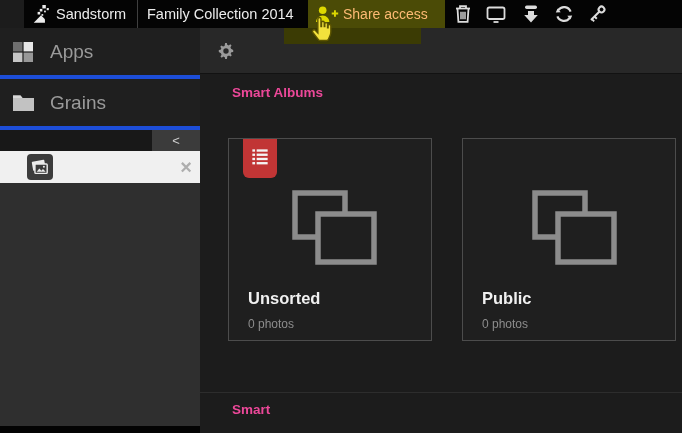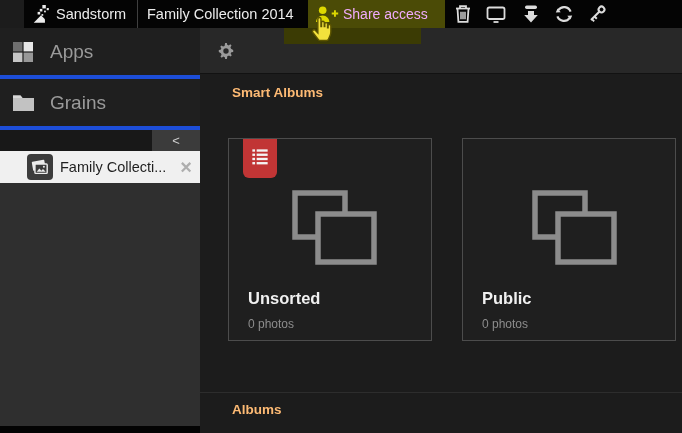--- a/index.html
+++ b/index.html
@@ -7,21 +7,21 @@
   body { font-family:"Liberation Sans", sans-serif; }
   #screen{ position:relative; width:682px; height:433px; overflow:hidden; background:#1c1c1c; }
 
   
   .topbar{ position:absolute; left:0; top:0; width:682px; height:28px; background:#040404; z-index:30;margin-left:24px; }
   .brand{ position:absolute; left:8px; top:0; height:28px; display:flex; align-items:center; gap:5px; cursor:pointer; }
   .brand-name{ color:#ececec; font-size:14.5px; }
   .tb-vdiv{ position:absolute; left:113px; top:0; width:1px; height:28px; background:#3f3f3f; }
   .grain-title{ position:absolute; left:123px; top:0; height:28px; line-height:28px; color:#ececec; font-size:14.5px; }
   .share-btn{ position:absolute; left:284px; top:0; width:137px; height:28px; background:#4b4b06; display:flex; align-items:center; gap:4px; padding-left:6px; border:none; cursor:pointer; }
-  .share-label{ color:#f0abfc; font-size:14px; white-space:nowrap; }
+  .share-label{ color:#fdba74; font-size:14px; white-space:nowrap; }
   .share-spill{ position:absolute; left:284px; top:28px; width:137px; height:16px; background:#3b3b04; z-index:25; }
   .tool-btn{ position:absolute; top:3px; width:22px; height:22px; background:none; border:none; padding:0; cursor:pointer; }
   .tool-trash{ left:428px; } .tool-monitor{ left:461px; } .tool-download{ left:496px; }
   .tool-refresh{ left:529px; } .tool-key{ left:562px; }
 
   
   .cursor{ position:absolute; left:309px; top:15px; z-index:50; pointer-events:none; }
 
   
   .sidebar{ position:absolute; left:0; top:28px; width:200px; height:405px; background:#2f2f2f; z-index:10; }
@@ -33,21 +33,21 @@
   .open-grain{ position:relative; height:32px; background:#f0f0f0; display:flex; align-items:center; cursor:pointer; }
   .grain-app-icon{ margin-left:27px; width:26px; height:26px; background:#3c3c3c; border-radius:4px; display:flex; align-items:center; justify-content:center; }
   .open-grain-label{ margin-left:7px; color:#1f1f1f; font-size:14.5px; white-space:nowrap; overflow:hidden; max-width:118px; }
   .grain-close{ position:absolute; right:8px; top:0; height:32px; line-height:30px; color:#aeaeae; font-size:20px; font-weight:bold; background:none; border:none; cursor:pointer; }
   .sidebar-bottom{ position:absolute; left:0; bottom:0; width:200px; height:7px; background:#030303; }
 
   
   .main{ position:absolute; left:200px; top:28px; width:482px; height:405px; background:#1c1c1c; }
   .gear-strip{ position:absolute; left:0; top:0; width:482px; height:46px; background:#282828; border-bottom:1px solid #121212; }
   .gear-btn{ position:absolute; left:17px; top:14px; width:18px; height:18px; background:none; border:none; padding:0; cursor:pointer; }
-  .section-title{ position:absolute; color:#fdba74; font-size:13.5px; font-weight:bold; }
+  .section-title{ position:absolute; color:#ec4899; font-size:13.5px; font-weight:bold; }
   .title-smart{ left:32px; top:57px; }
   .title-albums{ left:32px; top:374px; }
   .albums-divider{ position:absolute; left:0; top:364px; width:482px; height:1px; background:#2d2d2d; }
 
   .album-card{ position:absolute; top:110px; height:203px; background:#1f1f1f; border:1px solid #4c4c4c; cursor:pointer; }
   .card-unsorted{ left:28px; width:204px; }
   .card-public{ left:262px; width:214px; }
   .unsorted-badge{ position:absolute; left:14px; top:0; width:34px; height:39px; background:#c13535; border-radius:0 0 6px 6px; display:flex; justify-content:center; }
   .stacked-photos{ position:absolute; left:60px; top:48px; }
   .card-public .stacked-photos{ left:66px; }
@@ -177,21 +177,20 @@
 
     <div class="open-grain">
       <span class="grain-app-icon">
         <svg viewBox="0 0 26 26" width="22" height="22">
           <rect x="4" y="5.5" width="15" height="11" rx="1" fill="#ececec" transform="rotate(-10 11.5 11)"></rect>
           <rect x="7" y="9.5" width="14.5" height="11" rx="1" fill="#3c3c3c" stroke="#ececec" stroke-width="1.7"></rect>
           <path d="M9 18.5l3.3-3.8 2.3 2.6 1.9-2 3.2 3.2z" fill="#ececec"></path>
           <circle cx="17.6" cy="12.8" r="1.2" fill="#ececec"></circle>
         </svg>
       </span>
-      <span class="open-grain-label">Family Collecti...</span>
       <button class="grain-close">×</button>
     </div>
 
     <div class="sidebar-bottom"></div>
   </div>
 
   <div class="main">
     <div class="gear-strip">
       <button class="gear-btn">
         <svg viewBox="0 0 20 20" width="18" height="18">
@@ -232,16 +231,16 @@
         <svg viewBox="0 0 92 80" width="92" height="80">
           <rect x="6" y="6" width="50" height="44" fill="none" stroke="#8c8c8c" stroke-width="5.5"></rect>
           <rect x="29" y="27" width="56" height="48" fill="#1f1f1f" stroke="#8c8c8c" stroke-width="5.5"></rect>
         </svg>
       </span>
       <span class="album-name">Public</span>
       <span class="album-count">0 photos</span>
     </div>
 
     <div class="albums-divider"></div>
-    <div class="section-title title-albums">Albums</div>
+    <div class="section-title title-albums">Smart</div>
   </div>
 
 </div>
 
 </body></html>

